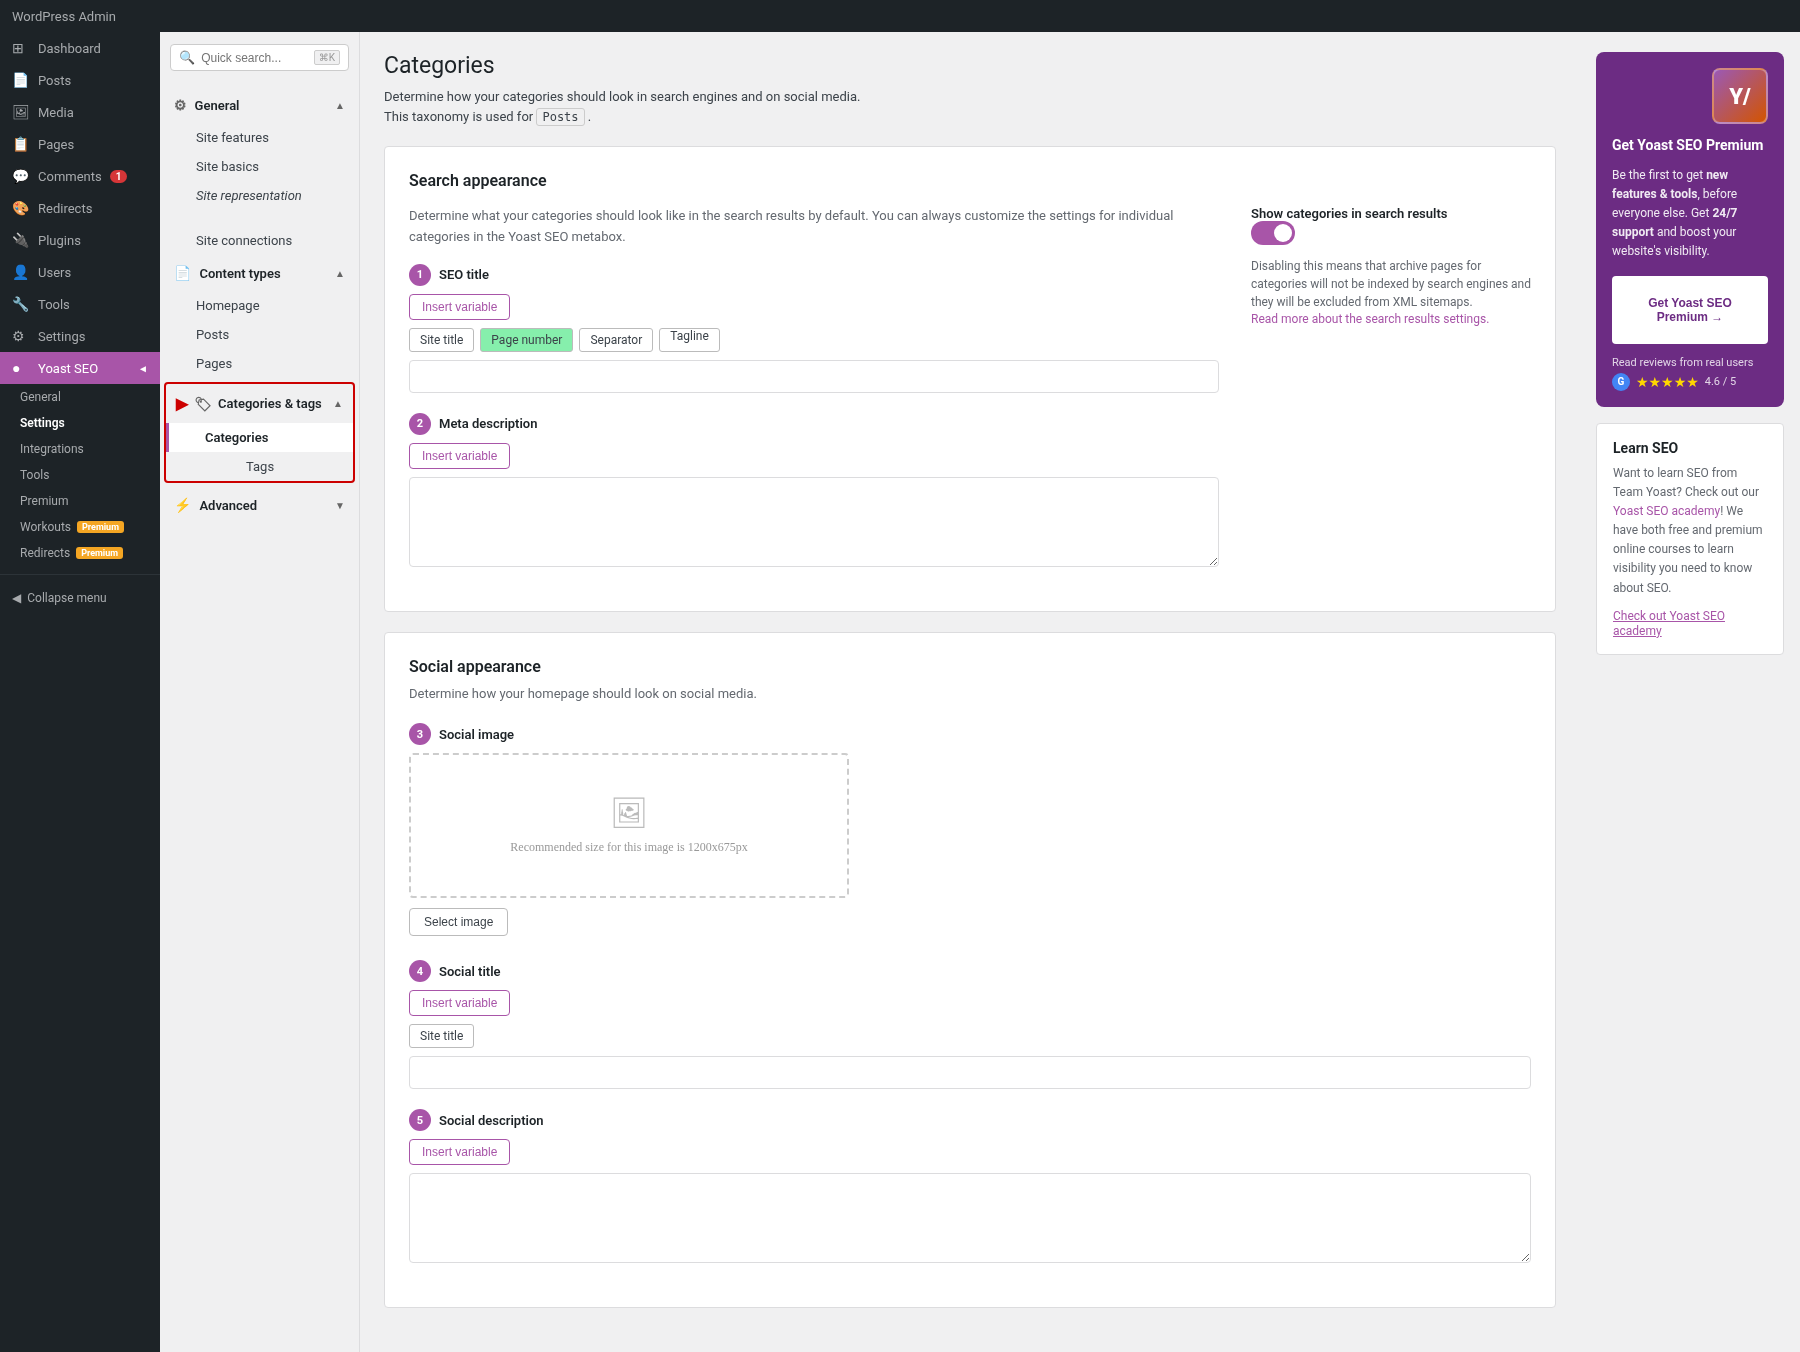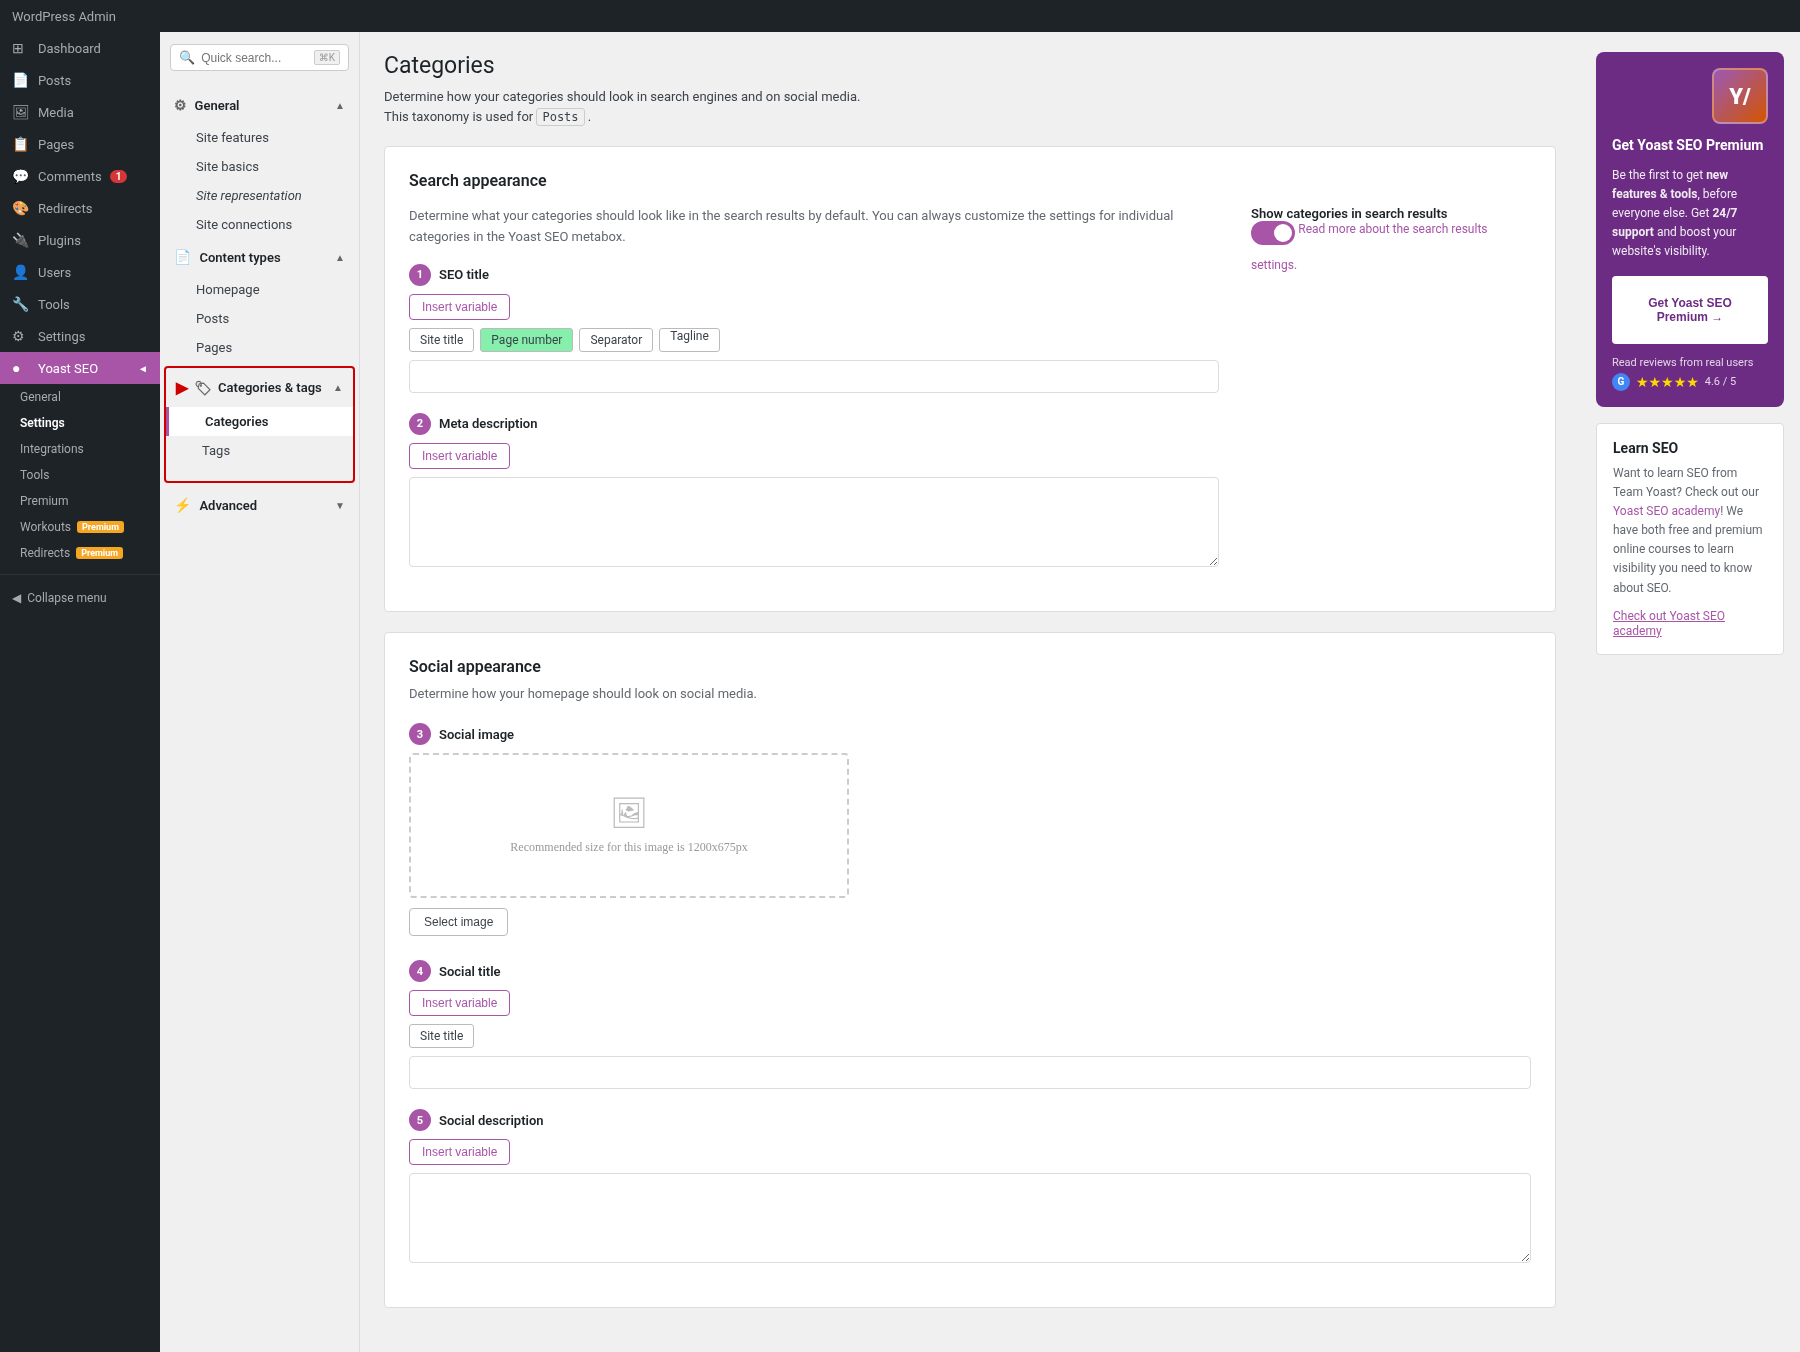--- a/index.html
+++ b/index.html
@@ -97,21 +97,21 @@
         <div style="display:flex;align-items:center;gap:8px;">
           <span style="font-size:14px;color:#666;">⚙</span>
           <span>General</span>
         </div>
         <span style="font-size:10px;color:#666;">▲</span>
       </div>
       <div>
         <div style="padding:7px 14px 7px 36px;font-size:13px;color:#3c434a;cursor:pointer;">Site features</div>
         <div style="padding:7px 14px 7px 36px;font-size:13px;color:#3c434a;cursor:pointer;">Site basics</div>
         <div style="padding:7px 14px 7px 36px;font-size:13px;color:#3c434a;cursor:pointer;font-style:italic;">Site representation</div>
-        <div style="padding:7px 14px 7px 36px;font-size:13px;color:#3c434a;cursor:pointer;">Site connections</div>
+        <div style="padding:7px 14px 7px 36px;font-size:13px;color:#3c434a;cursor:pointer;margin-top:16px;">Site connections</div>
       </div>
     </div>
 
     <div>
       <div style="display:flex;align-items:center;justify-content:space-between;padding:10px 14px;cursor:pointer;font-size:13px;color:#1d2327;font-weight:600;">
         <div style="display:flex;align-items:center;gap:8px;">
           <span style="font-size:14px;color:#666;">📄</span>
           <span>Content types</span>
         </div>
         <span style="font-size:10px;color:#666;">▲</span>
@@ -127,21 +127,21 @@
       <div style="display:flex;align-items:center;justify-content:space-between;padding:10px 10px;cursor:pointer;font-size:13px;color:#1d2327;font-weight:600;">
         <div style="display:flex;align-items:center;gap:6px;">
           <span style="color:#c00;font-size:16px;">▶</span>
           <span style="font-size:14px;color:#666;">🏷</span>
           <span>Categories &amp; tags</span>
         </div>
         <span style="font-size:10px;color:#666;">▲</span>
       </div>
       <div>
         <div style="padding:7px 14px 7px 36px;font-size:13px;color:#1d2327;cursor:pointer;background:#fff;border-left:3px solid #a855a8;font-weight:600;">Categories</div>
-        <div style="padding:7px 14px 23px 36px;font-size:13px;color:#3c434a;cursor:pointer;">Tags</div>
+        <div style="padding:7px 14px 7px 36px;font-size:13px;color:#3c434a;cursor:pointer;margin-left:44px;">Tags</div>
       </div>
     </div>
 
     <div>
       <div style="display:flex;align-items:center;justify-content:space-between;padding:10px 14px;cursor:pointer;font-size:13px;color:#1d2327;font-weight:600;">
         <div style="display:flex;align-items:center;gap:8px;">
           <span style="font-size:14px;color:#666;">⚡</span>
           <span>Advanced</span>
         </div>
         <span style="font-size:10px;color:#666;">▼</span>
@@ -194,20 +194,21 @@
           </div>
         </div>
 
         <div style="width:280px;flex-shrink:0;">
           <div style="font-size:13px;font-weight:600;color:#1d2327;margin-bottom:0;">Show categories in search results</div>
           <label style="position:relative;display:inline-block;width:44px;height:24px;margin-bottom:12px;">
             <input type="checkbox" checked="" style="opacity: 0; width: 0px; height: 0px;">
             <span style="position:absolute;cursor:pointer;top:0;left:0;right:0;bottom:0;background:#a855a8;border-radius:24px;"></span>
             <span style="position:absolute;content:'';height:18px;width:18px;left:23px;bottom:3px;background:white;border-radius:50%;"></span>
           </label>
+          <p style="font-size:12px;color:#646970;line-height:1.5;">Disabling this means that archive pages for categories will not be indexed by search engines and they will be excluded from XML sitemaps.</p>
           <a style="font-size:12px;color:#a855a8;cursor:pointer;">Read more about the search results settings.</a>
         </div>
       </div>
     </div>
 
     <div style="background:#fff;border:1px solid #dcdcde;border-radius:4px;margin-bottom:20px;padding:24px;">
       <h2 style="font-size:16px;font-weight:600;color:#1d2327;margin-bottom:8px;">Social appearance</h2>
       <p style="font-size:13px;color:#646970;line-height:1.5;margin-bottom:20px;">Determine how your homepage should look on social media.</p>
 
       <div style="margin-bottom:24px;">

